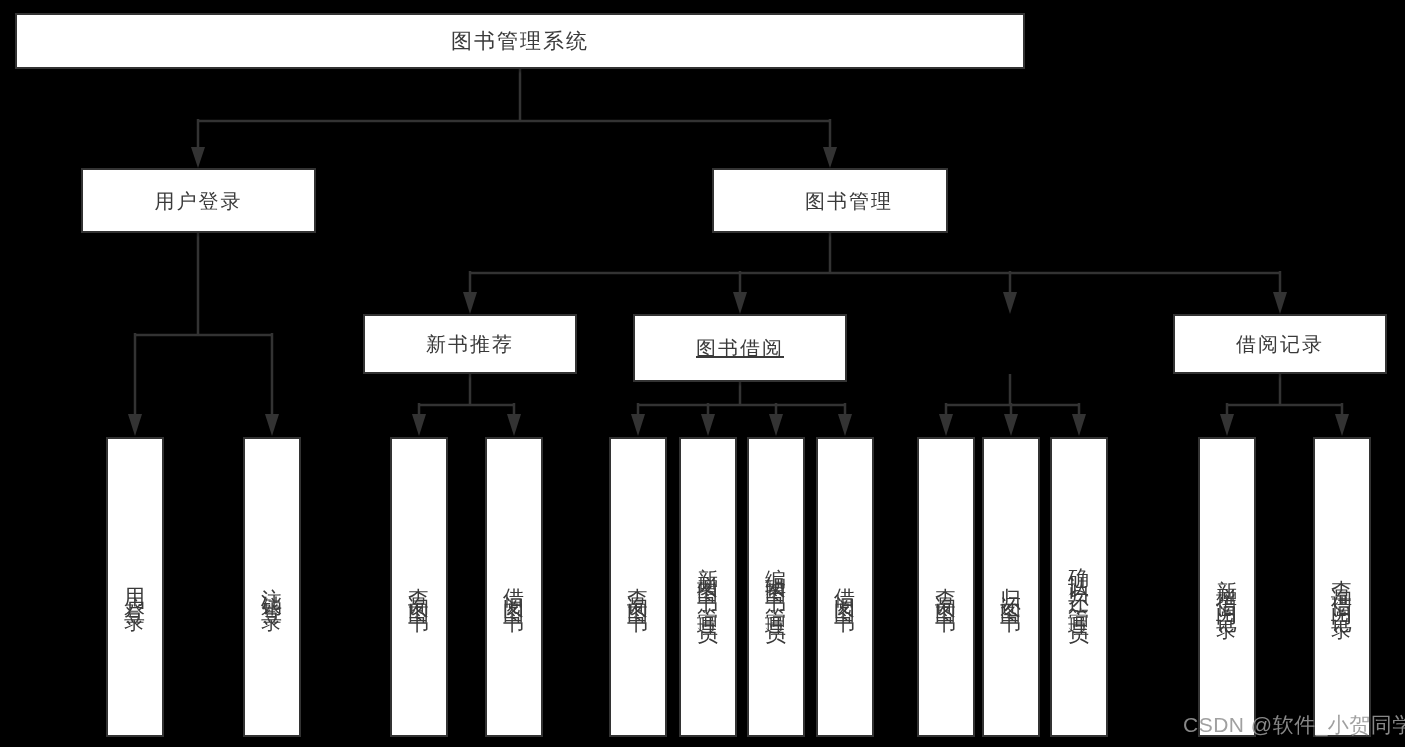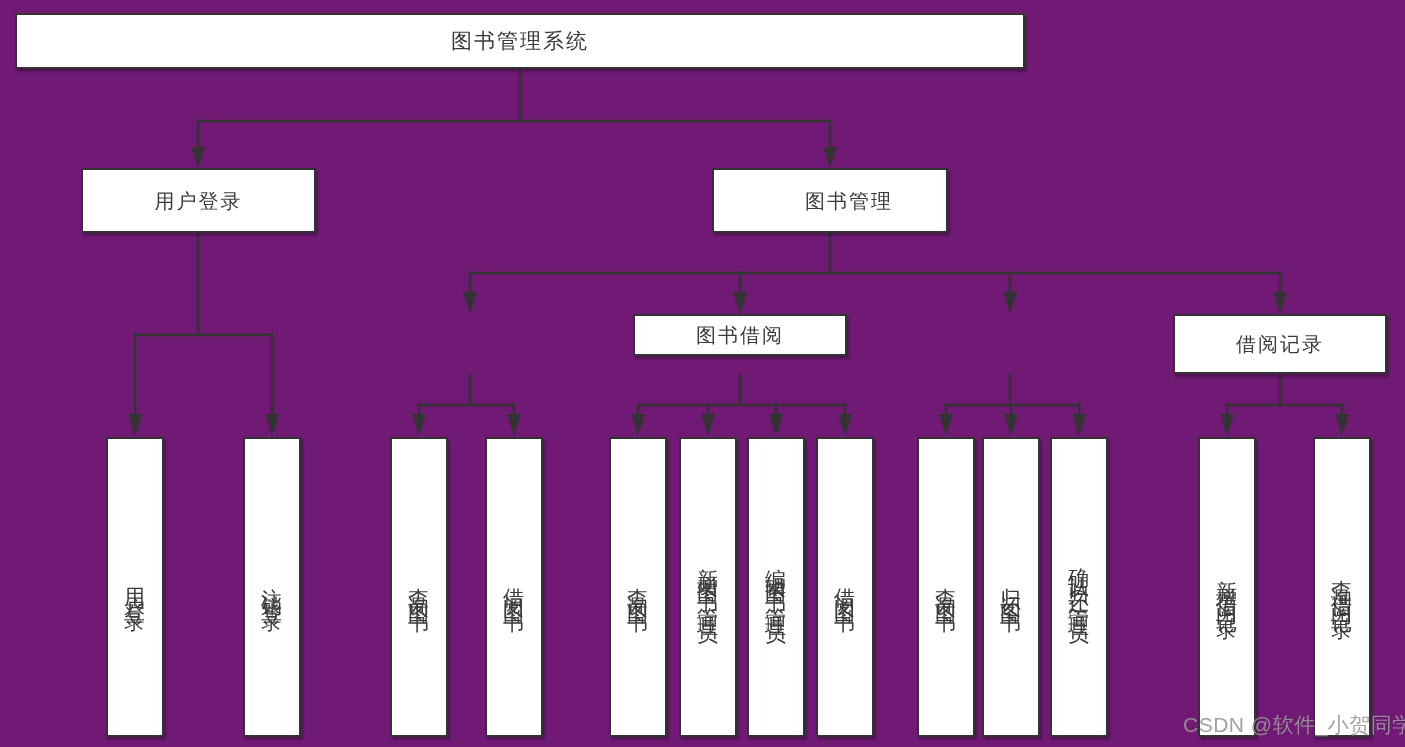--- a/index.html
+++ b/index.html
@@ -4,21 +4,21 @@
 <style>
   html, body {
     margin: 0;
     padding: 0;
     background: #ffffff;
   }
   #canvas {
     position: relative;
     width: 1405px;
     height: 747px;
-    background: #701a75;
+    background: #000000;
     overflow: hidden;
     font-family: "Liberation Sans", sans-serif;
   }
   #connector-layer {
     position: absolute;
     left: 0; top: 0;
     pointer-events: none;
   }
   .node {
     position: absolute;
@@ -46,21 +46,21 @@
     letter-spacing: 8px;
     width: 58px;
     top: 437px;
     height: 300px;
   }
   
   #node-root            { left: 15px;   top: 13px;  width: 1010px; height: 56px; }
   #node-user-login      { left: 81px;   top: 168px; width: 235px;  height: 65px; }
   #node-book-management { left: 712px;  top: 168px; width: 236px;  height: 65px; padding-left: 38px; }
   #node-new-book-recommend { left: 363px;  top: 314px; width: 214px; height: 60px; }
-  #node-book-borrowing     { left: 633px;  top: 314px; width: 214px; height: 42px; }
+  #node-book-borrowing     { left: 633px;  top: 314px; width: 214px; height: 68px; text-decoration: underline; }
   #node-current-borrowing  { left: 903px;  top: 314px; width: 214px; height: 60px; }
   #node-borrow-records     { left: 1173px; top: 314px; width: 214px; height: 60px; }
   #leaf-user-login   { left: 106px; }
   #leaf-logout       { left: 243px; }
   #leaf-nbr-query    { left: 390px; }
   #leaf-nbr-borrow   { left: 485px; }
   #leaf-bb-query     { left: 609px; }
   #leaf-bb-add       { left: 679px; }
   #leaf-bb-edit      { left: 747px; }
   #leaf-bb-borrow    { left: 816px; }
@@ -142,20 +142,21 @@
       <polygon class="arrow" points="1220,414 1234,414 1227,436"></polygon>
       <polygon class="arrow" points="1335,414 1349,414 1342,436"></polygon>
     </g>
   </svg>
 
   <div class="node h-node root-node" id="node-root">图书管理系统</div>
 
   <div class="node h-node" id="node-user-login">用户登录</div>
   <div class="node h-node" id="node-book-management">图书管理</div>
 
+  <div class="node h-node" id="node-new-book-recommend">新书推荐</div>
   <div class="node h-node" id="node-book-borrowing">图书借阅</div>
   <div class="node h-node" id="node-borrow-records">借阅记录</div>
 
   <div class="node v-node" id="leaf-user-login">用户登录</div>
   <div class="node v-node" id="leaf-logout">注销登录</div>
 
   <div class="node v-node" id="leaf-nbr-query">查询图书</div>
   <div class="node v-node" id="leaf-nbr-borrow">借阅图书</div>
 
   <div class="node v-node" id="leaf-bb-query">查询图书</div>

